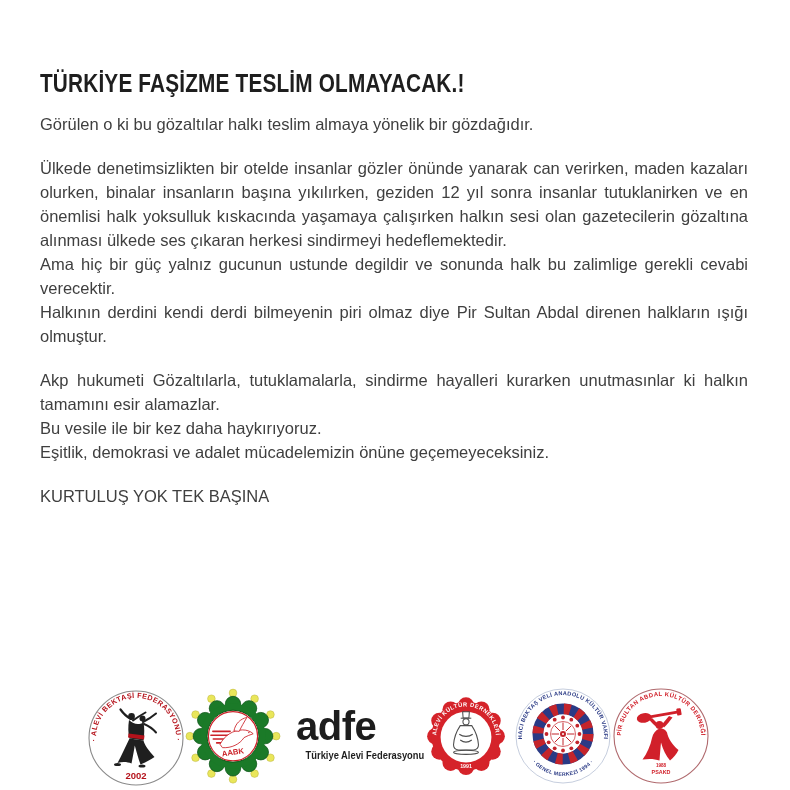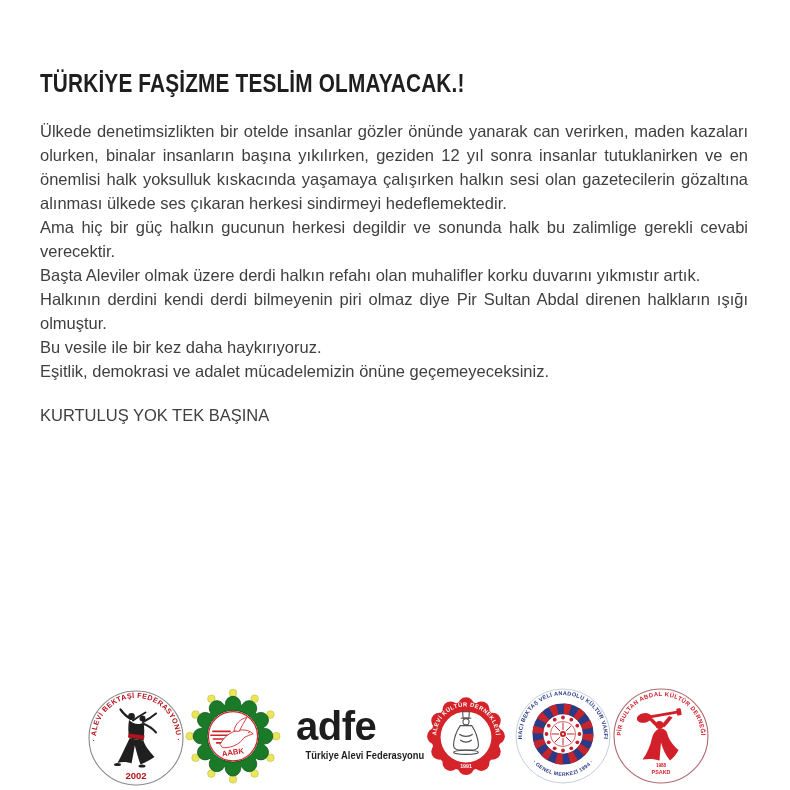--- a/index.html
+++ b/index.html
@@ -36,24 +36,25 @@
     white-space:nowrap; transform:scaleX(0.85); transform-origin:center top;
   }
 </style>
 </head>
 <body>
 
 <div class="page">
   <div class="content">
     <h1 class="title">TÜRKİYE FAŞİZME TESLİM OLMAYACAK.!</h1>
     <div class="body-text">
+      <p>Görülen o ki bu gözaltılar halkı teslim almaya yönelik bir gözdağıdır.</p>
       <p class="gap">Ülkede denetimsizlikten bir otelde insanlar gözler önünde yanarak can verirken, maden kazaları olurken, binalar insanların başına yıkılırken, geziden 12 yıl sonra insanlar tutuklanirken ve en önemlisi halk yoksulluk kıskacında yaşamaya çalışırken halkın sesi olan gazetecilerin gözaltına alınması ülkede ses çıkaran herkesi sindirmeyi hedeflemektedir.</p>
-      <p>Ama hiç bir güç halkın gucunun herkesi degildir ve sonunda halk bu zalimlige gerekli cevabi verecektir.</p>
-      <p>Başta Aleviler olmak üzere derdi halkın refahı olan muhalifler korku duvarını yıkmıstır artık.</p>
+      <p>Ama hiç bir güç yalnız gucunun ustunde degildir ve sonunda halk bu zalimlige gerekli cevabi verecektir.</p>
       <p>Halkının derdini kendi derdi bilmeyenin piri olmaz diye Pir Sultan Abdal direnen halkların ışığı olmuştur.</p>
+      <p class="gap">Akp hukumeti Gözaltılarla, tutuklamalarla, sindirme hayalleri kurarken unutmasınlar ki halkın tamamını esir alamazlar.</p>
       <p>Bu vesile ile bir kez daha haykırıyoruz.</p>
       <p>Eşitlik, demokrasi ve adalet mücadelemizin önüne geçemeyeceksiniz.</p>
       <p class="gap plain">KURTULUŞ YOK TEK BAŞINA</p>
     </div>
   </div>
 
   <div class="logo-row">
 
     <svg class="logo logo-abf" viewBox="0 0 100 112">
       <circle cx="50" cy="54" r="47" fill="#ffffff" stroke="#8a8a8a" stroke-width="1.1"></circle>

